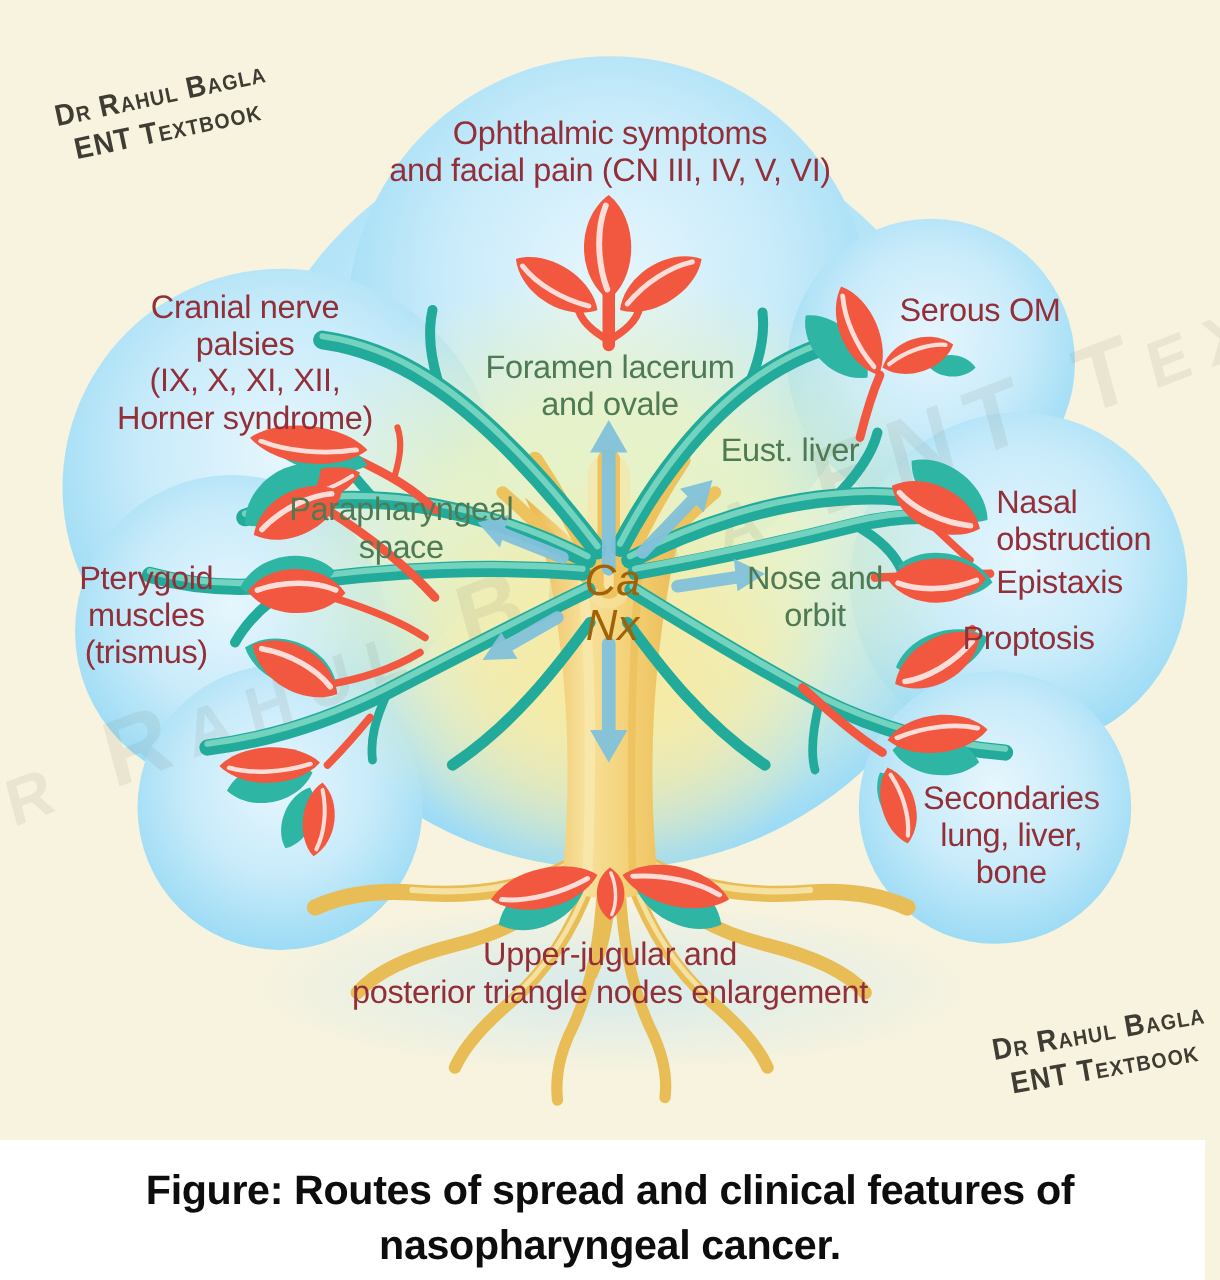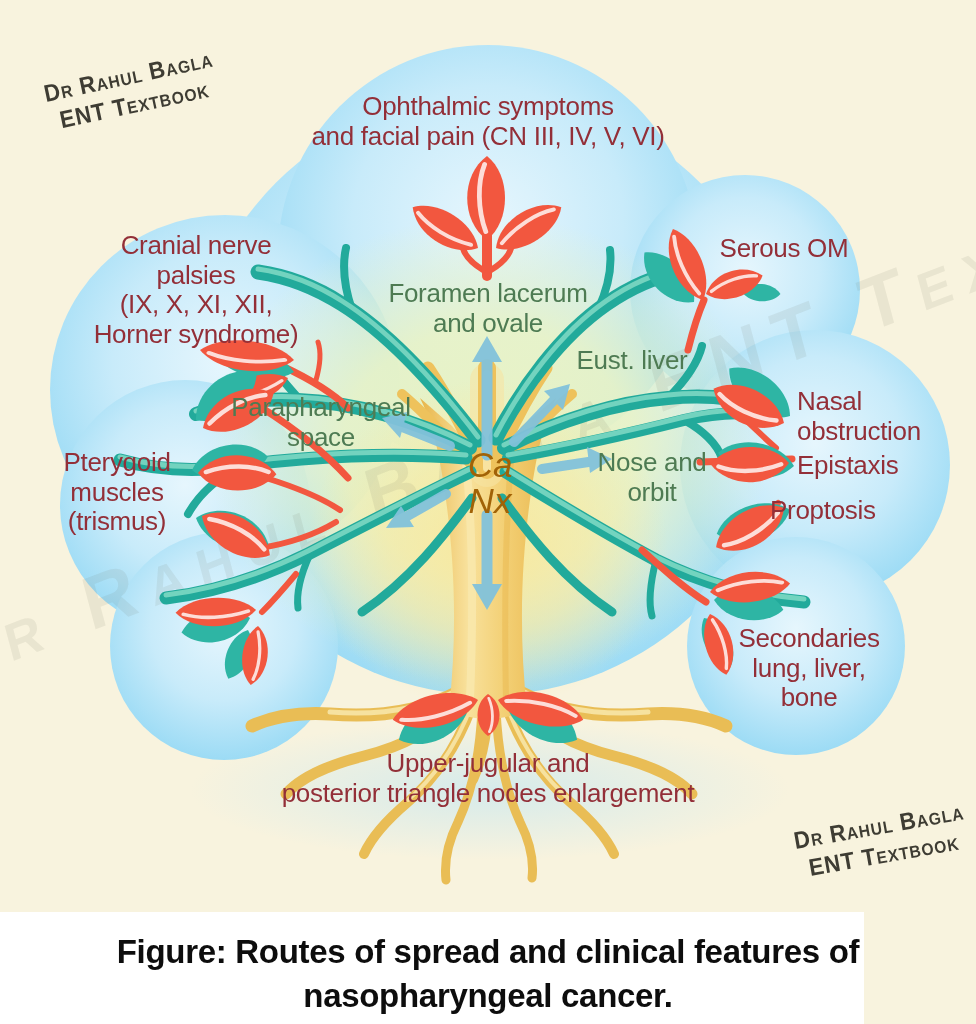--- a/index.html
+++ b/index.html
@@ -16,21 +16,21 @@
     font-size:26px;letter-spacing:-0.3px;transform:translateX(-50%);}
   .label.left-align{transform:none;text-align:left;}
   .feature{color:#932f38;}
   .route{color:#4e7b53;}
   .canx{color:#a16207;font-size:35px;line-height:1.02;letter-spacing:0;font-style:italic;}
   .corner-mark{position:absolute;color:#3e3c33;font-weight:bold;font-variant:small-caps;
     font-size:24px;line-height:1.2;text-align:center;white-space:pre-line;letter-spacing:1px;}
   .faint-mark{position:absolute;color:rgba(110,104,88,0.10);font-weight:bold;
     font-variant:small-caps;font-size:74px;letter-spacing:14px;white-space:nowrap;
     transform:rotate(-21deg) skewX(-6deg);transform-origin:left top;}
-  .caption-bar{position:absolute;left:0;top:912px;width:864px;height:112px;background:#ffffff;}
+  .caption-bar{position:absolute;left:0;top:912px;width:952px;height:112px;background:#ffffff;padding-left:12px;}
   .caption-text{position:absolute;left:488px;top:18px;transform:translateX(-50%);
     width:940px;text-align:center;color:#0d0d0d;font-weight:bold;font-size:33px;
     line-height:1.32;white-space:pre-line;letter-spacing:-0.3px;}
   svg{position:absolute;left:0;top:0;}
 </style>
 </head>
 <body>
 
 <div id="stage">
 

